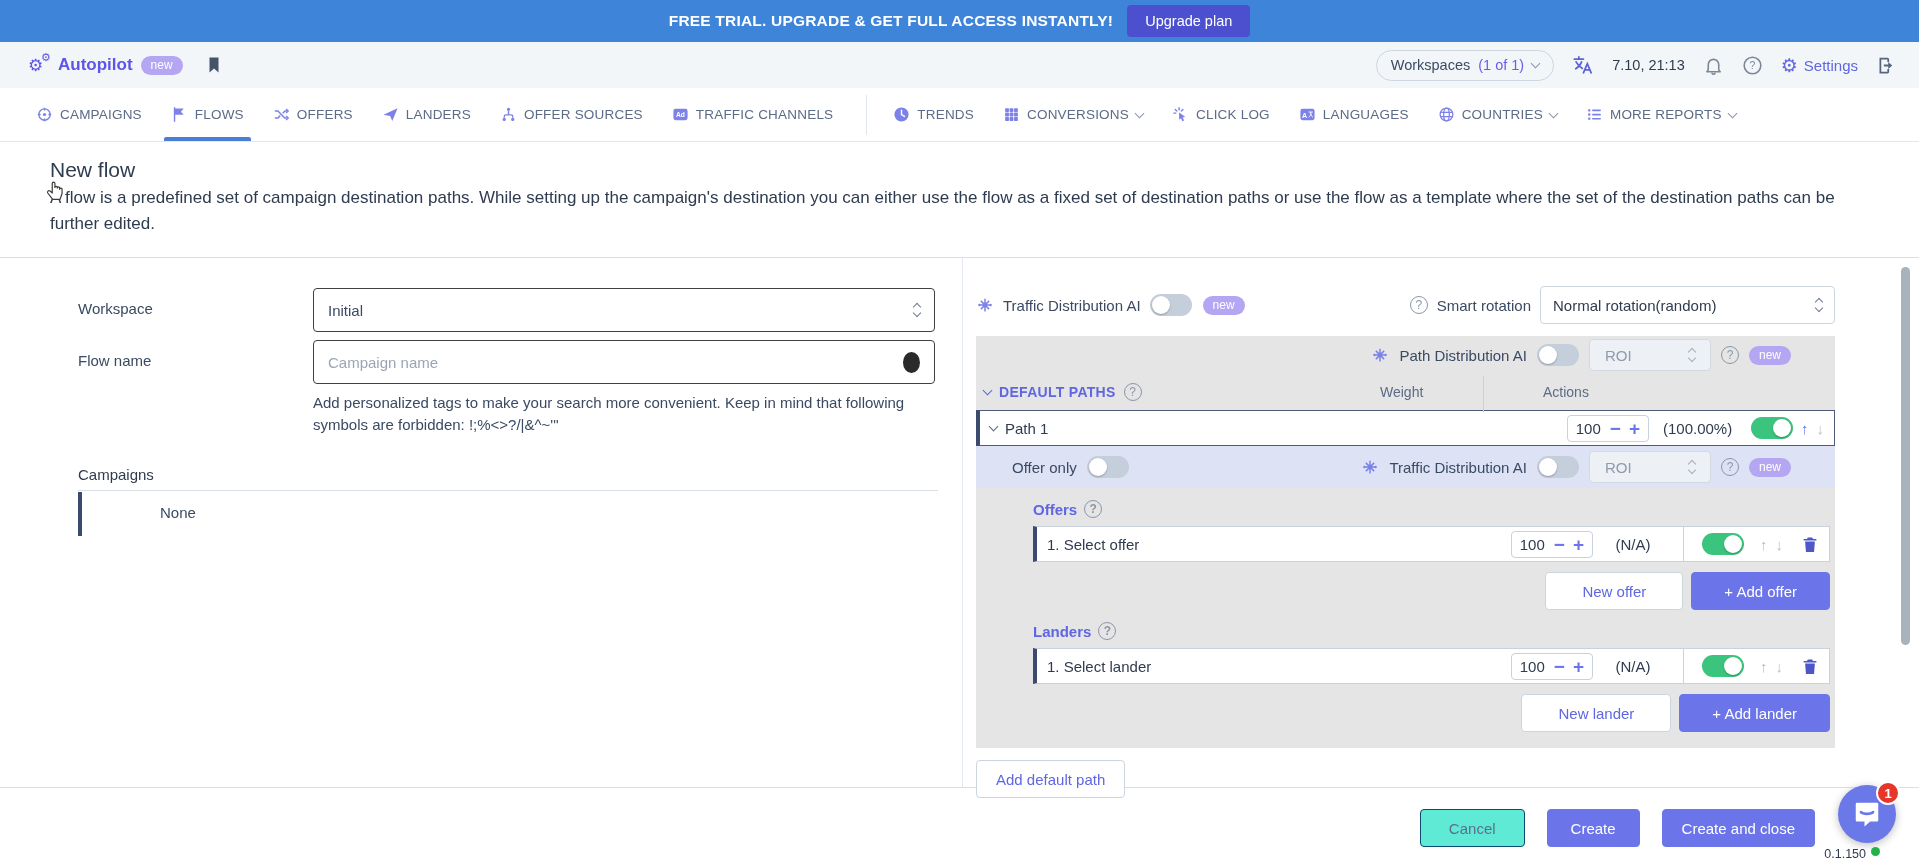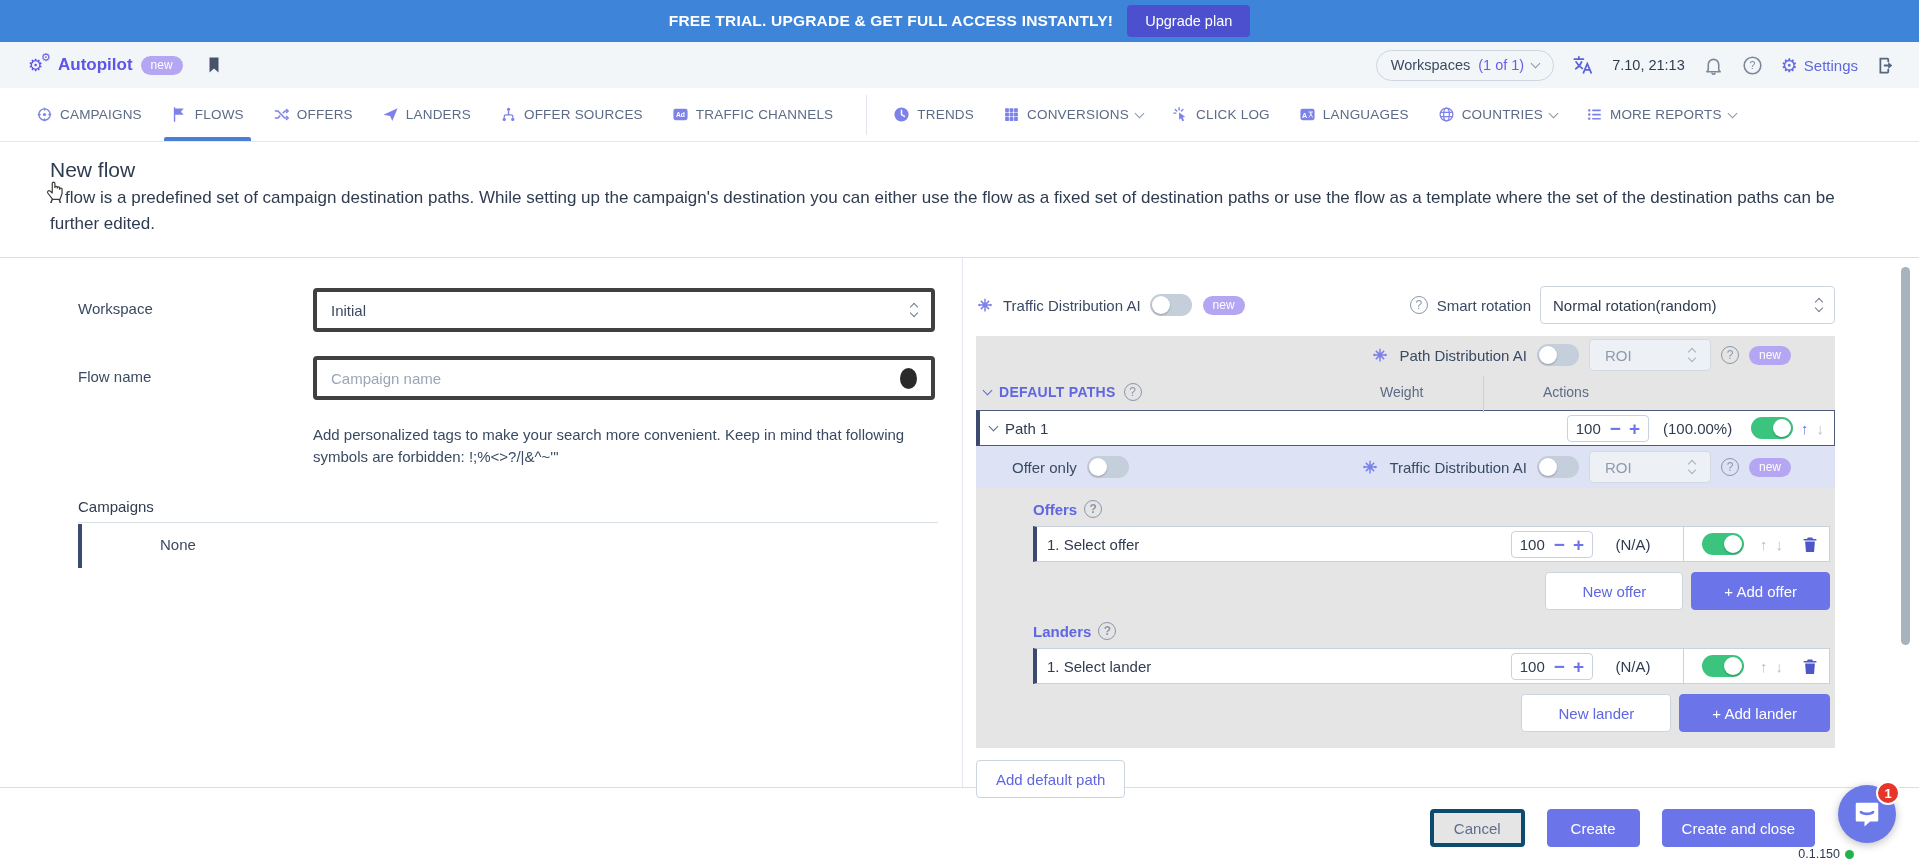--- a/index.html
+++ b/index.html
@@ -40,24 +40,24 @@
 
   
   .intro { padding:16px 50px 0; position:relative; height:116px; border-bottom:1px solid #d9dfe6; }
   .page-title { font-size:21px; font-weight:normal; color:#2f3b4f; }
   .page-desc { margin-top:3px; font-size:17px; line-height:1.55; color:#2f3b4f; max-width:1820px; }
   .cursor-svg { position:absolute; left:44px; top:38px; width:22px; height:26px; }
 
   
   .content { position:relative; height:529px; }
   .form-col { position:absolute; left:0; top:0; width:963px; height:100%; border-right:1px solid #e4e9ef; padding:30px 0 0 78px; }
-  .frow { display:flex; margin-bottom:24px; }
+  .frow { display:flex; margin-bottom:8px; }
   .flabel { width:235px; padding-top:12px; font-size:15px; color:#3a4a63; display:flex; align-items:flex-start; }
   .fctrl { width:622px; }
-  .sel, .inp-wrap { height:44px; border:4px solid #404040; border-radius:4px; background:#fff; display:flex; align-items:center; padding:0 14px; }
+  .sel, .inp-wrap { height:44px; border:1px solid #404040; border-radius:4px; background:#fff; display:flex; align-items:center; padding:0 14px; }
   .sel-value { font-size:15px; color:#3a4a63; }
   .stp { display:flex; flex-direction:column; gap:3px; margin-left:auto; }
   .stp .chev { width:6px; height:6px; border-width:1.5px; border-color:#6e7b8e; }
   .stp .chev.up { transform:rotate(-135deg); margin-top:0; }
   .inp { border:none; outline:none; flex:1; font-size:15px; color:#3a4a63; font-family:inherit; background:transparent; }
   .inp::placeholder { color:#9aa6b6; }
   .black-dot { width:17px; height:21px; border-radius:50%; background:#2a2a2a; flex:none; margin-left:10px; }
   .badge-opt { background:#dfe5ec; color:#5a6a84; font-size:11.5px; padding:3px 8px; border-radius:3px; letter-spacing:.4px; margin-left:14px; margin-top:9px; height:19px; }
   .help-text { font-size:15px; color:#3a4a63; line-height:1.45; }
   .campaigns { margin-top:30px; width:860px; }
@@ -105,27 +105,27 @@
   .trash { width:18px; height:19px; color:#4d57c8; cursor:pointer; flex:none; }
   .btns { display:flex; justify-content:flex-end; gap:8px; margin:10px 0 12px; }
   .btn { font-family:inherit; font-size:15px; height:38px; border-radius:4px; cursor:pointer; }
   .btn-outline { background:#fff; border:1px solid #ccd5de; color:#5f66e0; padding:0 36px; }
   .btn-fill { background:#6b74e8; border:1px solid #6b74e8; color:#fff; padding:0 32px; }
   .add-default { margin-top:12px; }
   .add-default .btn-outline { padding:0 19px; }
 
   
   .footer { height:81px; display:flex; align-items:center; justify-content:flex-end; gap:22px; padding-right:104px; }
-  .btn-cancel { background:#e5e5e5; border:4px solid #0c4a6e; color:#5d6d8e; padding:0 20px; }
+  .btn-cancel { background:#5eead4; border:1px solid #0c4a6e; color:#5d6d8e; padding:0 28px; }
   .btn-create { padding:0 23px; }
   .btn-create-close { padding:0 19px; }
 
   .chat-fab { position:absolute; right:23px; bottom:25px; width:58px; height:58px; border-radius:50%; background:#6a78e8; display:flex; align-items:center; justify-content:center; cursor:pointer; box-shadow:0 2px 8px rgba(0,0,0,.25); }
   .chat-badge { position:absolute; top:-4px; right:-4px; width:24px; height:24px; border-radius:50%; background:#e6352b; border:2px solid #fff; color:#fff; font-size:13px; font-weight:bold; display:flex; align-items:center; justify-content:center; }
-  .version { position:absolute; right:65px; bottom:7px; display:flex; align-items:center; gap:5px; font-size:12.5px; color:#2f3b4f; }
+  .version { position:absolute; right:39px; bottom:7px; display:flex; gap:5px; font-size:12.5px; color:#2f3b4f; }
   .vdot { width:9px; height:9px; border-radius:50%; background:#22b24c; }
   .scroll-thumb { position:absolute; right:9px; top:267px; width:9px; height:378px; border-radius:5px; background:#a9b3bb; cursor:pointer; }
 </style>
 </head>
 <body>
 
 <div class="banner">
   <span class="banner-text">FREE TRIAL. UPGRADE &amp; GET FULL ACCESS INSTANTLY!</span>
   <button class="banner-btn">Upgrade plan</button>
 </div>

